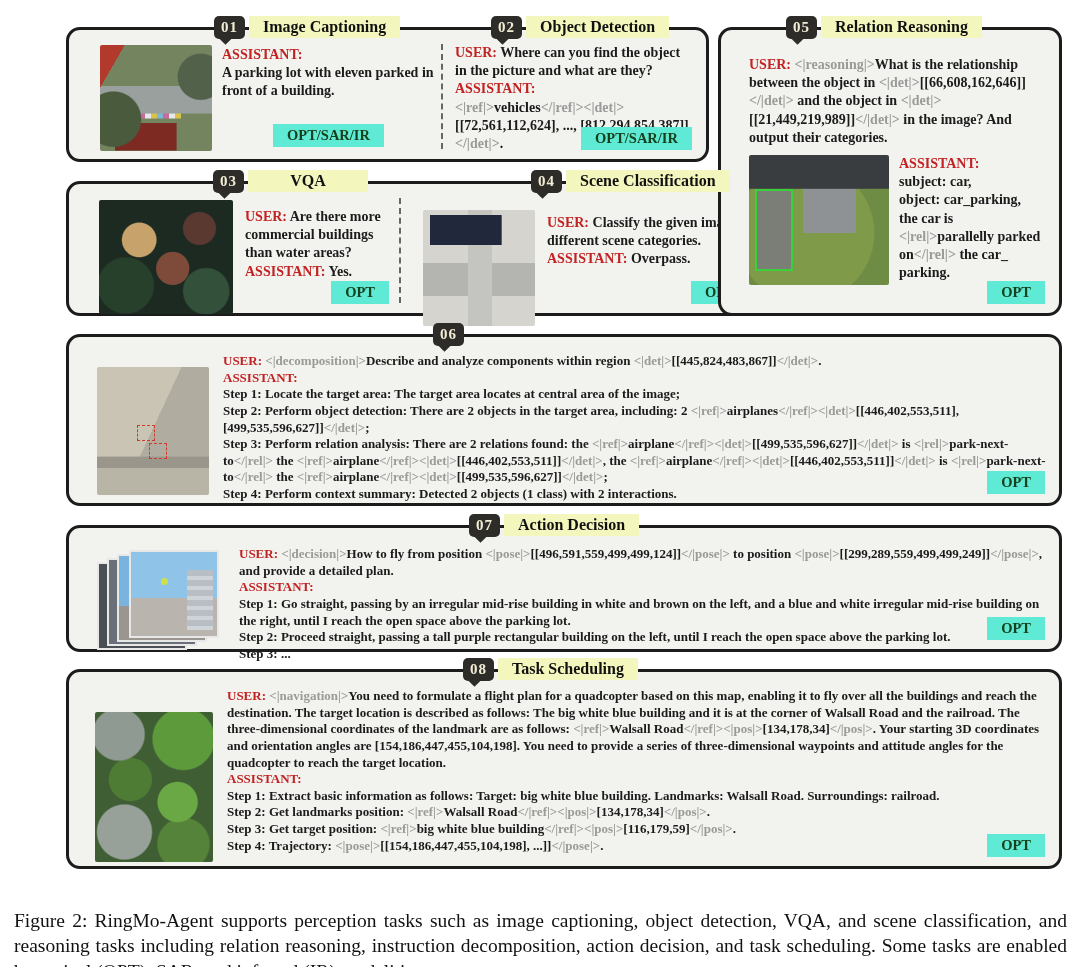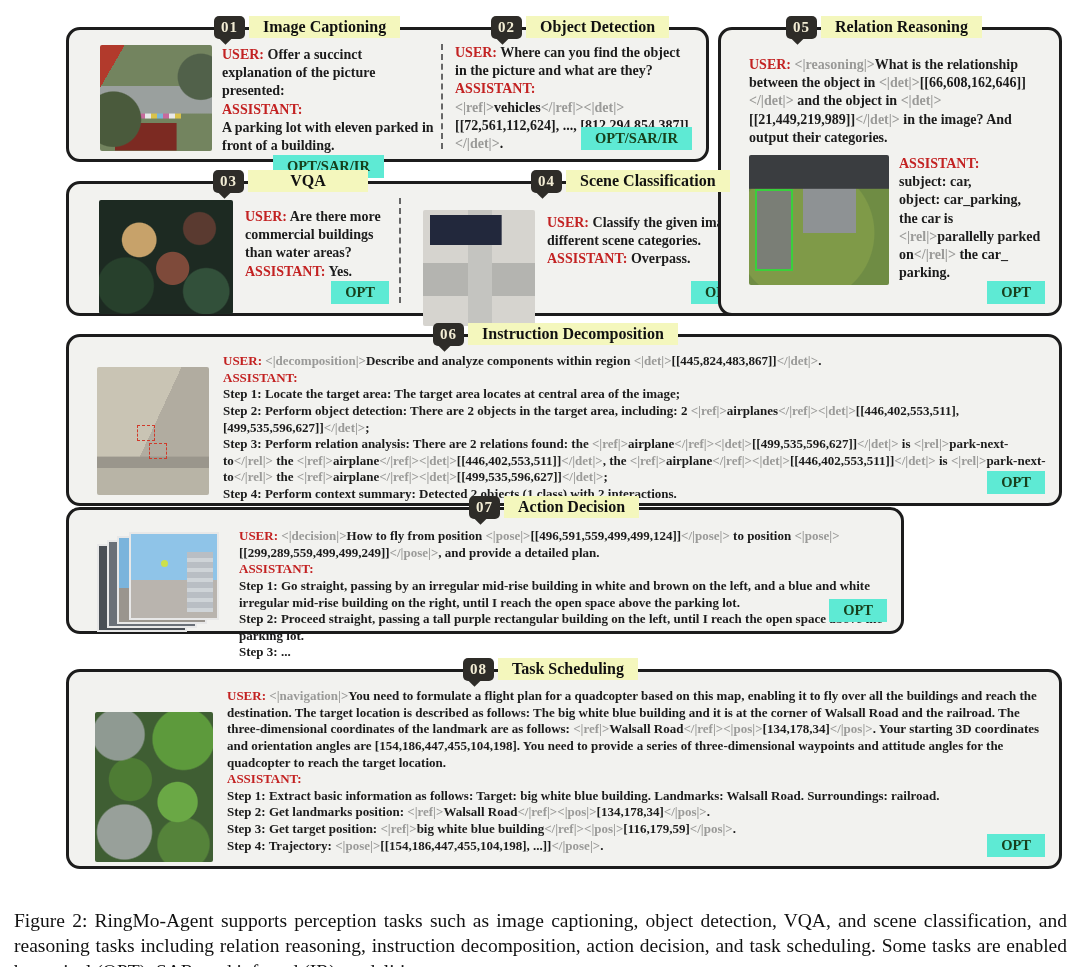--- a/index.html
+++ b/index.html
@@ -90,21 +90,21 @@
       radial-gradient(circle at 70% 60%,#6aa845 0 16%,transparent 17%),
       radial-gradient(circle at 25% 80%,#98a09a 0 18%,transparent 19%),
       radial-gradient(circle at 75% 88%,#55833a 0 16%,transparent 17%),
       #3f5e33;}
 
   
   #box-0102{left:66px;top:27px;width:643px;height:135px;}
   #box-0304{left:66px;top:181px;width:753px;height:135px;}
   #box-05{left:718px;top:27px;width:344px;height:289px;}
   #box-06{left:66px;top:334px;width:996px;height:172px;}
-  #box-07{left:66px;top:507px;width:838px;height:127px;}
+  #box-07{left:66px;top:525px;width:996px;height:127px;}
   #box-08{left:66px;top:669px;width:996px;height:200px;}
 
   .hdr-01{left:145px;} .hdr-02{left:422px;} .hdr-03{left:144px;} .hdr-04{left:462px;}
   .hdr-05{left:65px;} .hdr-06{left:364px;} .hdr-07{left:400px;} .hdr-08{left:394px;}
 
   .sub01{width:360px;padding:0 6px 6px 0;}
   .sub02{flex:1;padding:14px 14px 8px 12px;position:relative;}
   .sub03{width:318px;padding:0 4px 6px 0;}
   .sub04{flex:1;padding:12px 12px 8px 10px;position:relative;display:flex;}
   .sub01 .textcol{padding-top:16px;}
@@ -133,21 +133,20 @@
     </div>
     <div class="panel-header hdr-02">
       <div class="badge"><span>02</span><i class="tail"></i></div>
       <div class="panel-title">Object Detection</div>
     </div>
     <div class="subrow">
       <div class="subrow sub01">
         <div class="imgbox img-parking"></div>
         <div class="textcol">
           <div class="rich">
-              <div class="rich-line"><span class="seg-user">USER:</span><span class="seg-body"> Offer a succinct explanation of the picture presented:</span></div>
               <div class="rich-line"><span class="seg-assist">ASSISTANT:</span></div>
               <div class="rich-line"><span class="seg-body">A parking lot with eleven parked in front of a building.</span></div>
             </div>
           <div class="chip" style="align-self:center;margin-top:auto;margin-bottom:6px;">OPT/SAR/IR</div>
         </div>
       </div>
       <div class="divider"></div>
       <div class="sub02">
         <div class="rich">
             <div class="rich-line"><span class="seg-user">USER:</span><span class="seg-body"> Where can you find the object in the picture and what are they?</span></div>
@@ -213,21 +212,20 @@
             <div class="rich-line"><span class="seg-body">the car is </span><span class="seg-token">&lt;|rel|&gt;</span><span class="seg-body">parallelly parked on</span><span class="seg-token">&lt;/|rel|&gt;</span><span class="seg-body"> the car_ parking.</span></div>
           </div>
       </div>
       <div class="chip abs">OPT</div>
     </div>
   </section>
 
   <section class="panel" id="box-06">
     <div class="panel-header hdr-06">
       <div class="badge"><span>06</span><i class="tail"></i></div>
-      <div class="panel-title">Instruction Decomposition</div>
     </div>
     <div class="subrow">
       <div class="imgbox img-airport">
           <div class="rbox1"></div>
           <div class="rbox2"></div>
         </div>
       <div class="textcol">
         <div class="rich small">
             <div class="rich-line"><span class="seg-user">USER:</span><span class="seg-body"> </span><span class="seg-token">&lt;|decomposition|&gt;</span><span class="seg-body">Describe and analyze components within region </span><span class="seg-token">&lt;|det|&gt;</span><span class="seg-body">[[445,824,483,867]]</span><span class="seg-token">&lt;/|det|&gt;</span><span class="seg-body">.</span></div>
             <div class="rich-line"><span class="seg-assist">ASSISTANT:</span></div>

